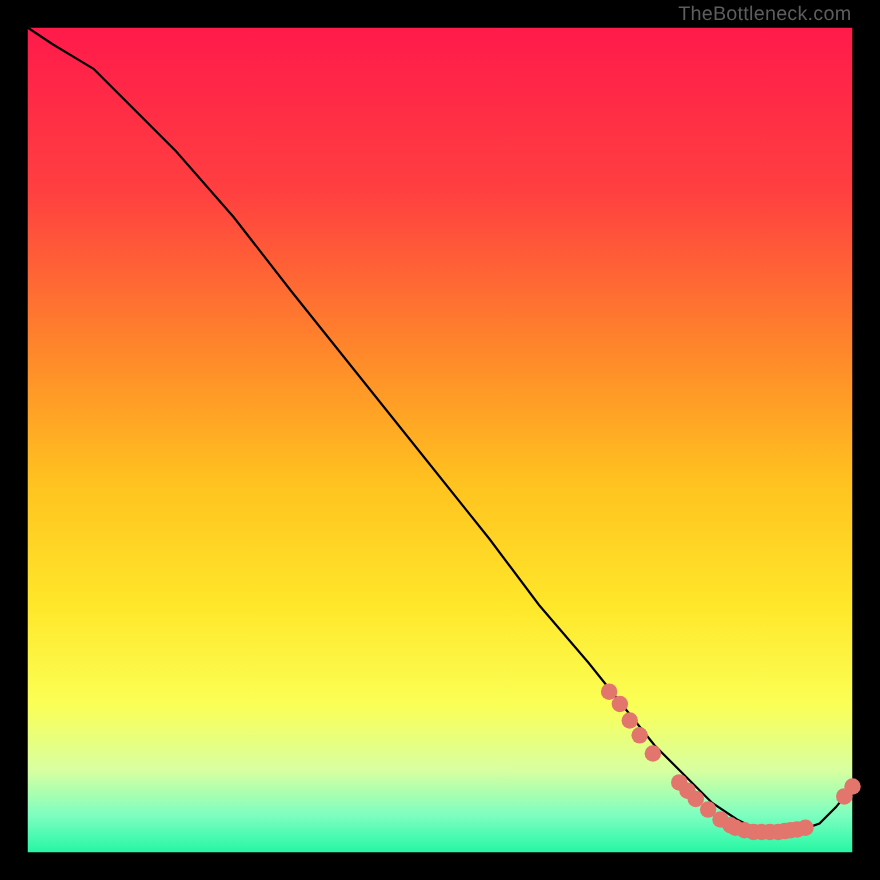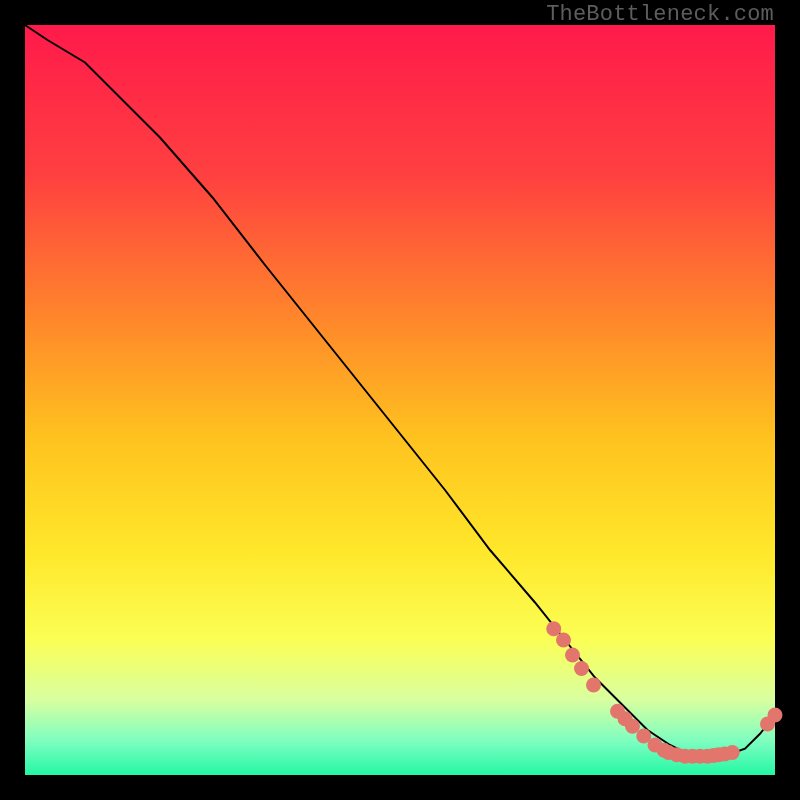--- a/index.html
+++ b/index.html
@@ -20,25 +20,24 @@
   }
   .gradient {
     position: absolute;
     left: 0; top: 0; width: 100%; height: 100%;
   }
   .watermark {
     position: absolute;
     top: 2px;
     right: 26px;
     color: #5d5d5d;
-    font-size: 22px;
+    font-size: 18px;
     font-weight: 500;
     letter-spacing: 0.2px;
     user-select: none;
-    font-family: Liberation Mono, monospace;
   }
   svg.plot {
     position: absolute;
     left: 25px;
     top: 25px;
     width: 750px;
     height: 750px;
     overflow: visible;
   }
   .curve {

